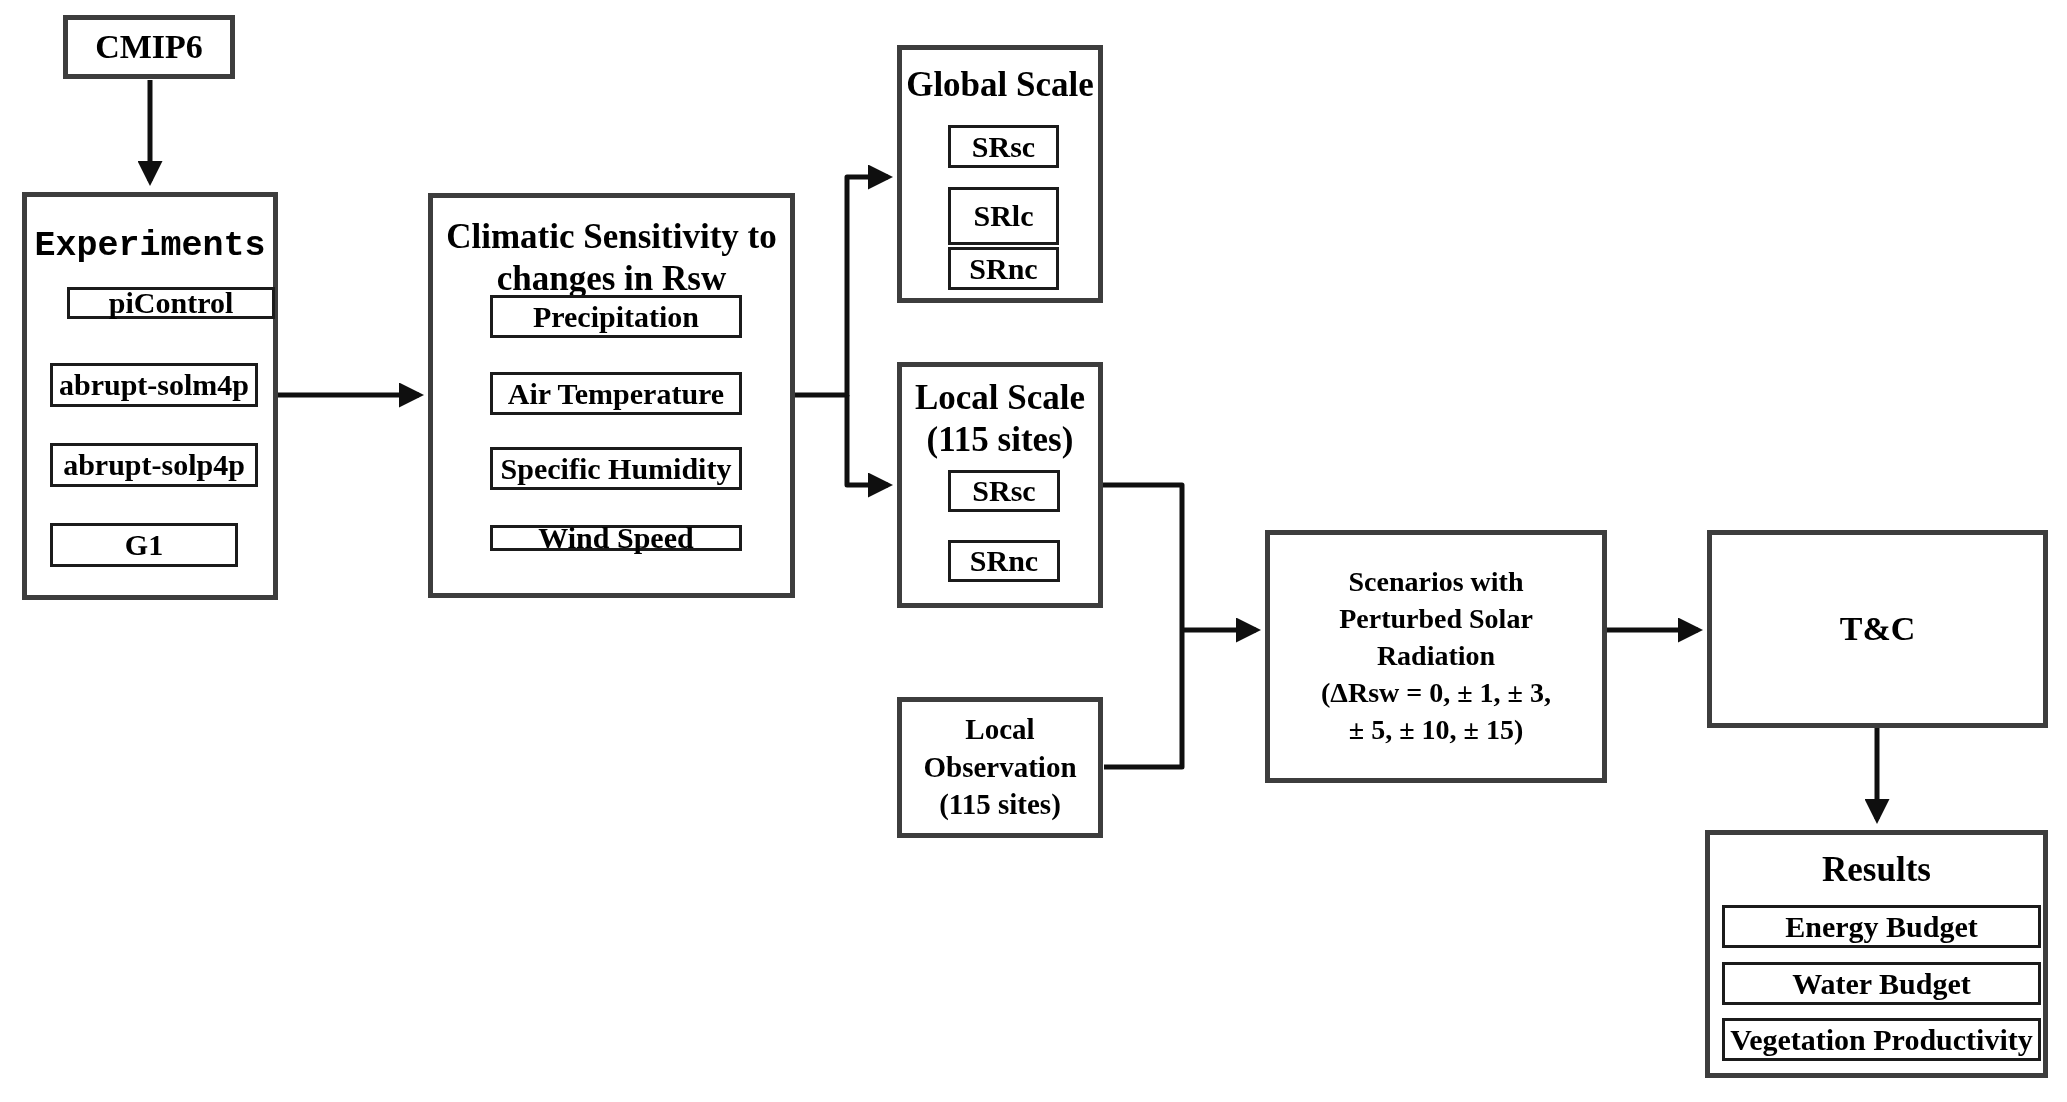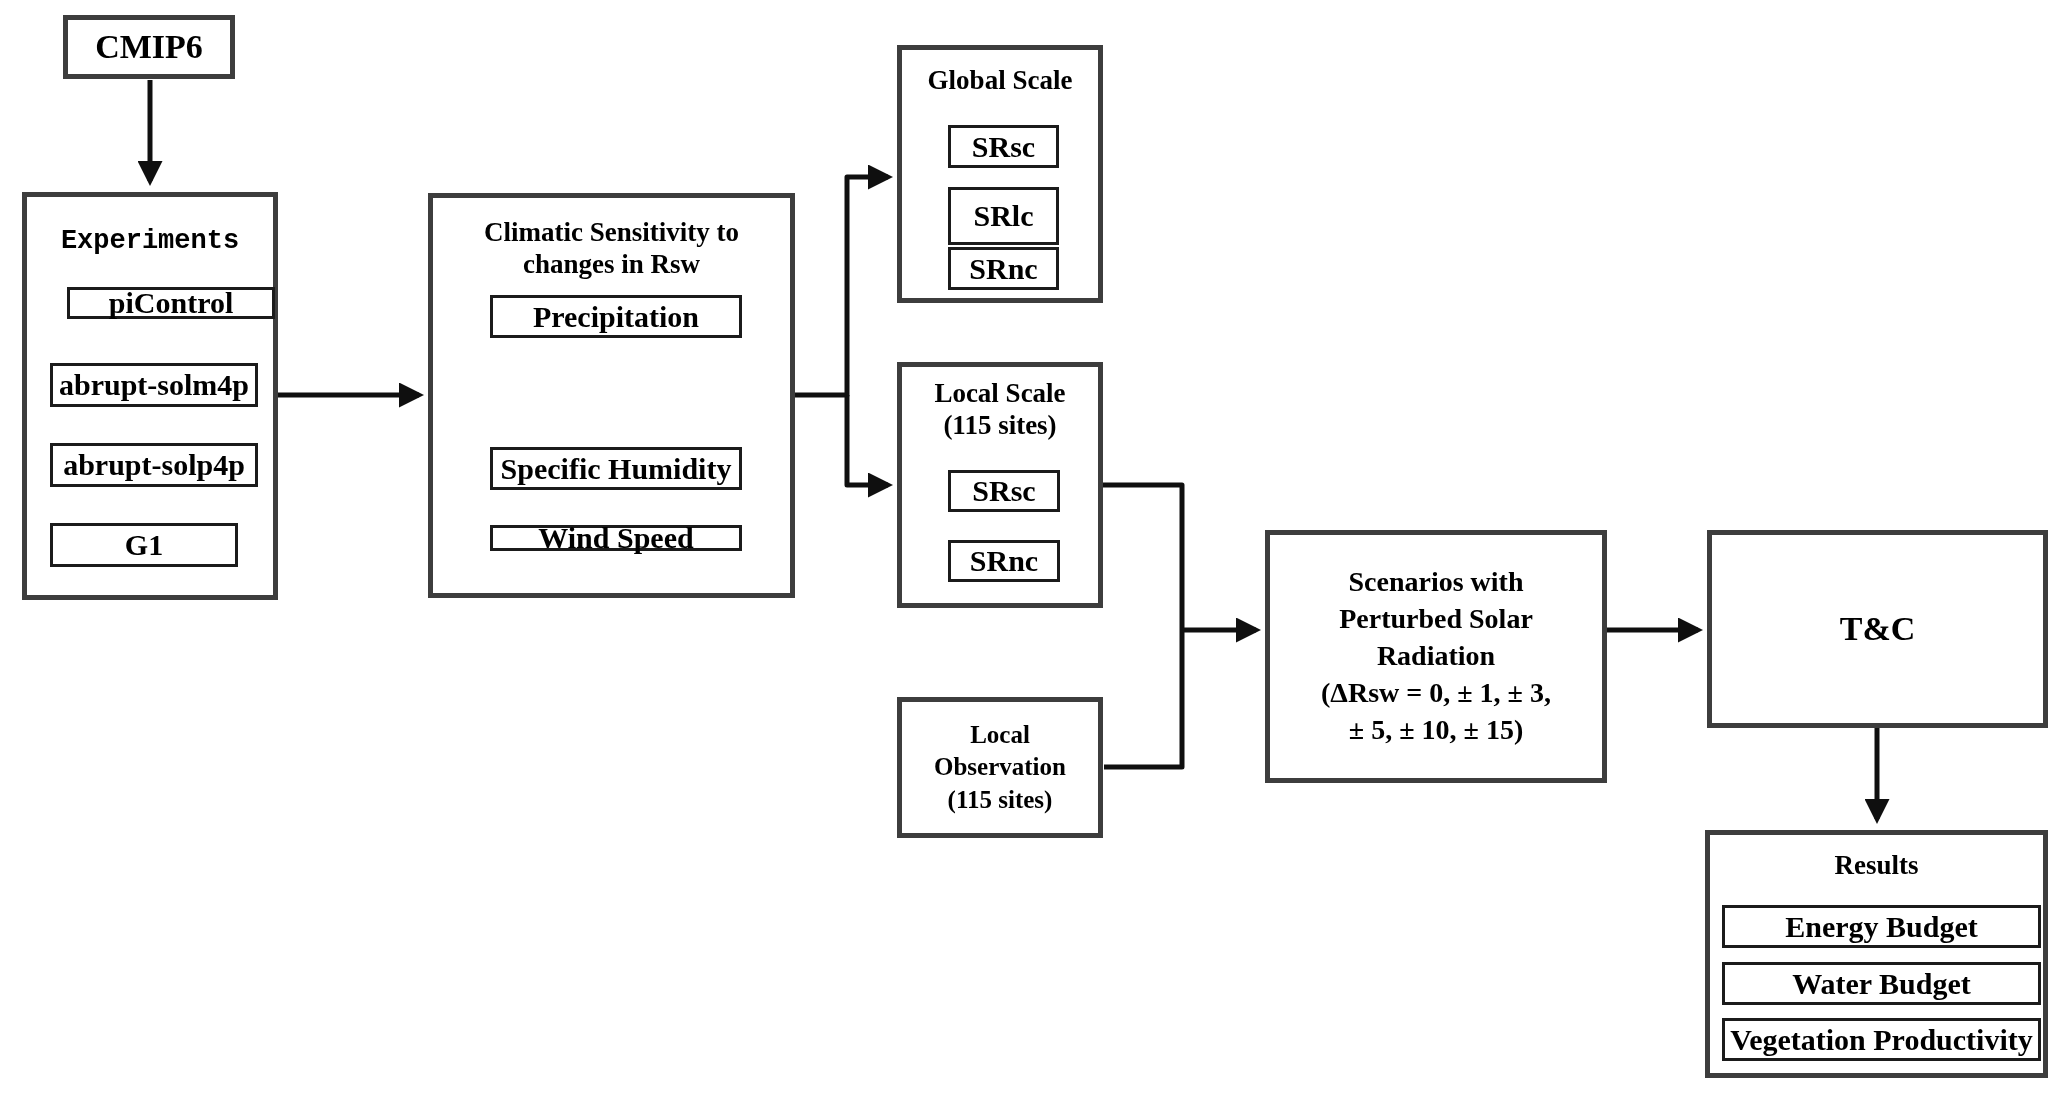--- a/index.html
+++ b/index.html
@@ -36,33 +36,33 @@
     border: 3px solid #1b1b1b;
     box-sizing: border-box;
     display: flex;
     align-items: center;
     justify-content: center;
     font-size: 30px;
     white-space: nowrap;
   }
   .title {
     text-align: center;
-    font-size: 27px;
+    font-size: 35px;
     line-height: 1.2;
   }
   .center-flex {
     display: flex;
     flex-direction: column;
     align-items: center;
     justify-content: center;
     text-align: center;
   }
   .big-label { font-size: 34px; }
   .scenario-line { font-size: 28px; line-height: 1.32; }
-  .obs-line { font-size: 25px; line-height: 1.3; }
+  .obs-line { font-size: 29px; line-height: 1.3; }
 </style>
 </head>
 <body>
 
 <div class="canvas">
 
   <svg class="connector-layer" viewBox="0 0 2067 1102" xmlns="http://www.w3.org/2000/svg">
     <defs>
       <marker id="arrow" viewBox="0 0 10 10" refX="8" refY="5" markerWidth="5" markerHeight="5" orient="auto-start-reverse">
         <path d="M0,0 L10,5 L0,10 z" fill="#0f0f0f"></path>
@@ -91,20 +91,21 @@
     <div class="inner" style="left:23px; top:246px; width:208px; height:44px;">abrupt-solp4p</div>
     <div class="inner" style="left:23px; top:326px; width:188px; height:44px;">G1</div>
   </div>
 
   <div class="box" style="left:428px; top:193px; width:367px; height:405px;">
     <div class="title" style="margin-top:18px;">
       <span style="display:block;">Climatic Sensitivity to</span>
       <span style="display:block;">changes in Rsw</span>
     </div>
     <div class="inner" style="left:57px; top:97px; width:252px; height:43px;">Precipitation</div>
+    <div class="inner" style="left:57px; top:174px; width:252px; height:43px;">Air Temperature</div>
     <div class="inner" style="left:57px; top:249px; width:252px; height:43px;">Specific Humidity</div>
     <div class="inner" style="left:57px; top:327px; width:252px; height:26px;">Wind Speed</div>
   </div>
 
   <div class="box" style="left:897px; top:45px; width:206px; height:258px;">
     <div class="title" style="margin-top:14px;">Global Scale</div>
     <div class="inner" style="left:46px; top:75px; width:111px; height:43px;">SRsc</div>
     <div class="inner" style="left:46px; top:137px; width:111px; height:58px;">SRlc</div>
     <div class="inner" style="left:46px; top:197px; width:111px; height:43px;">SRnc</div>
   </div>

